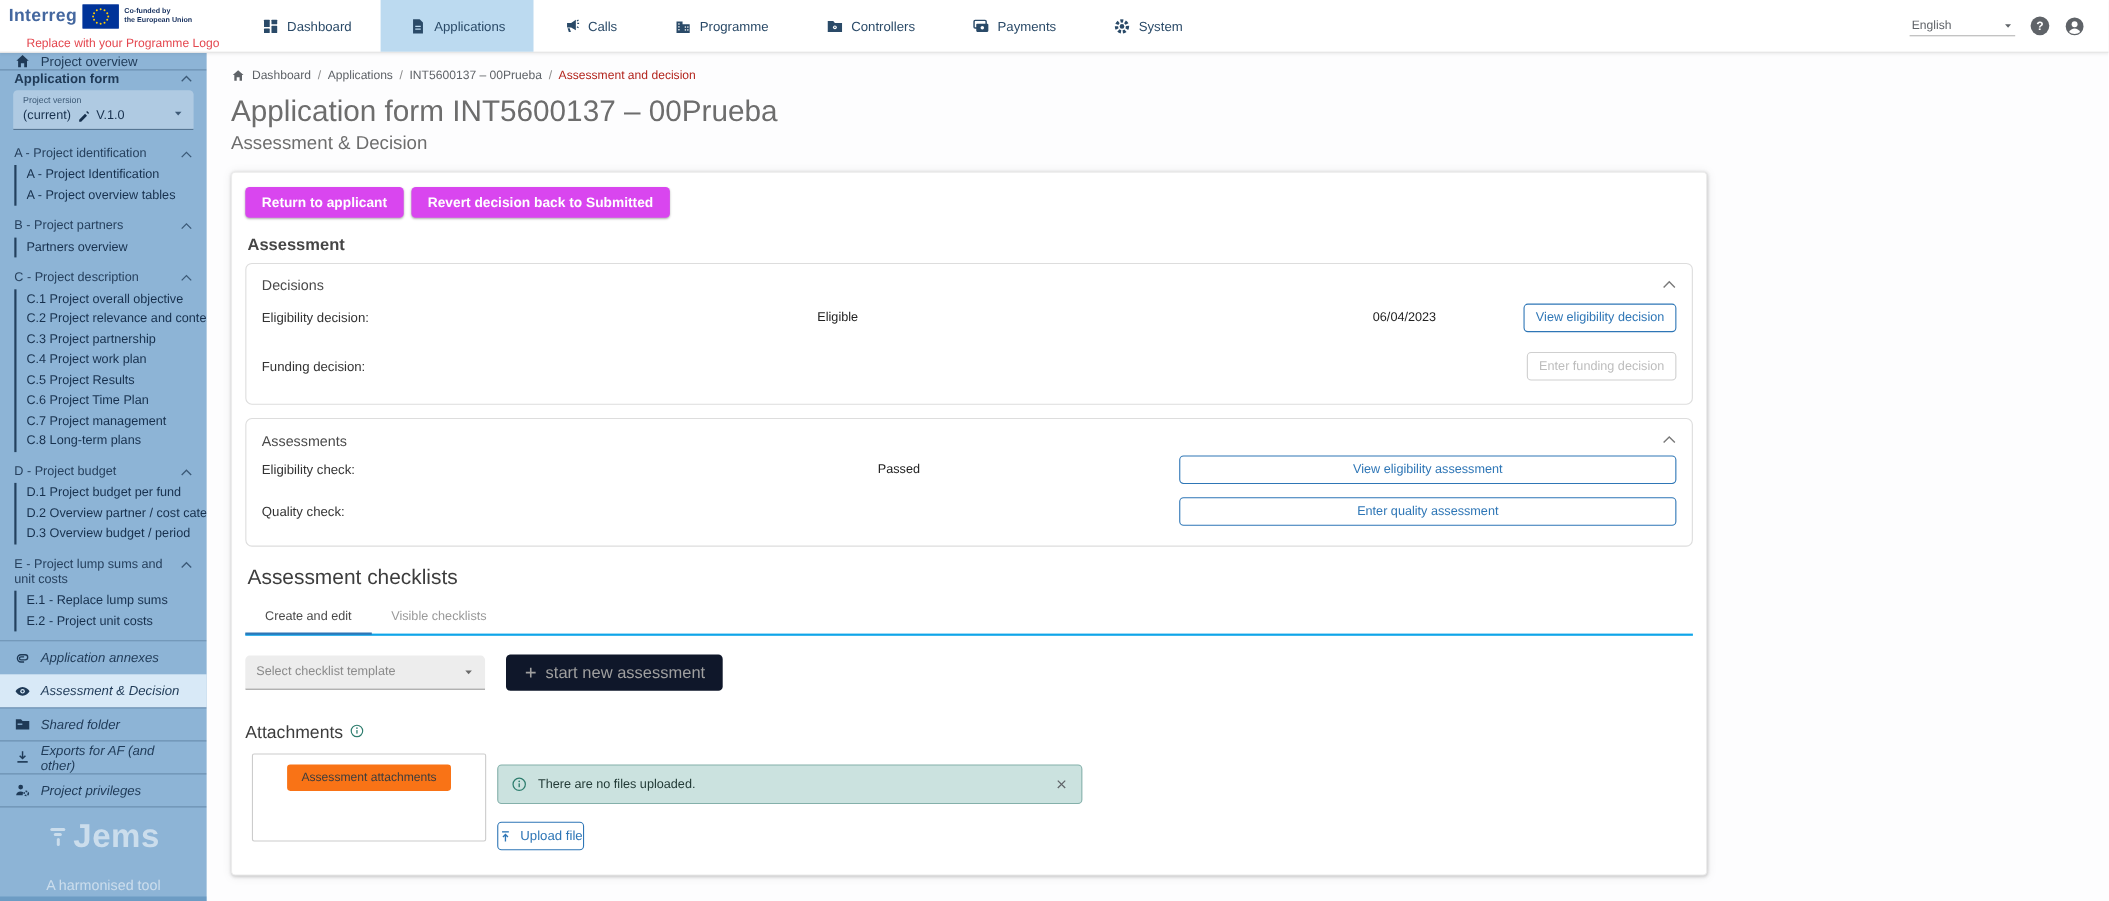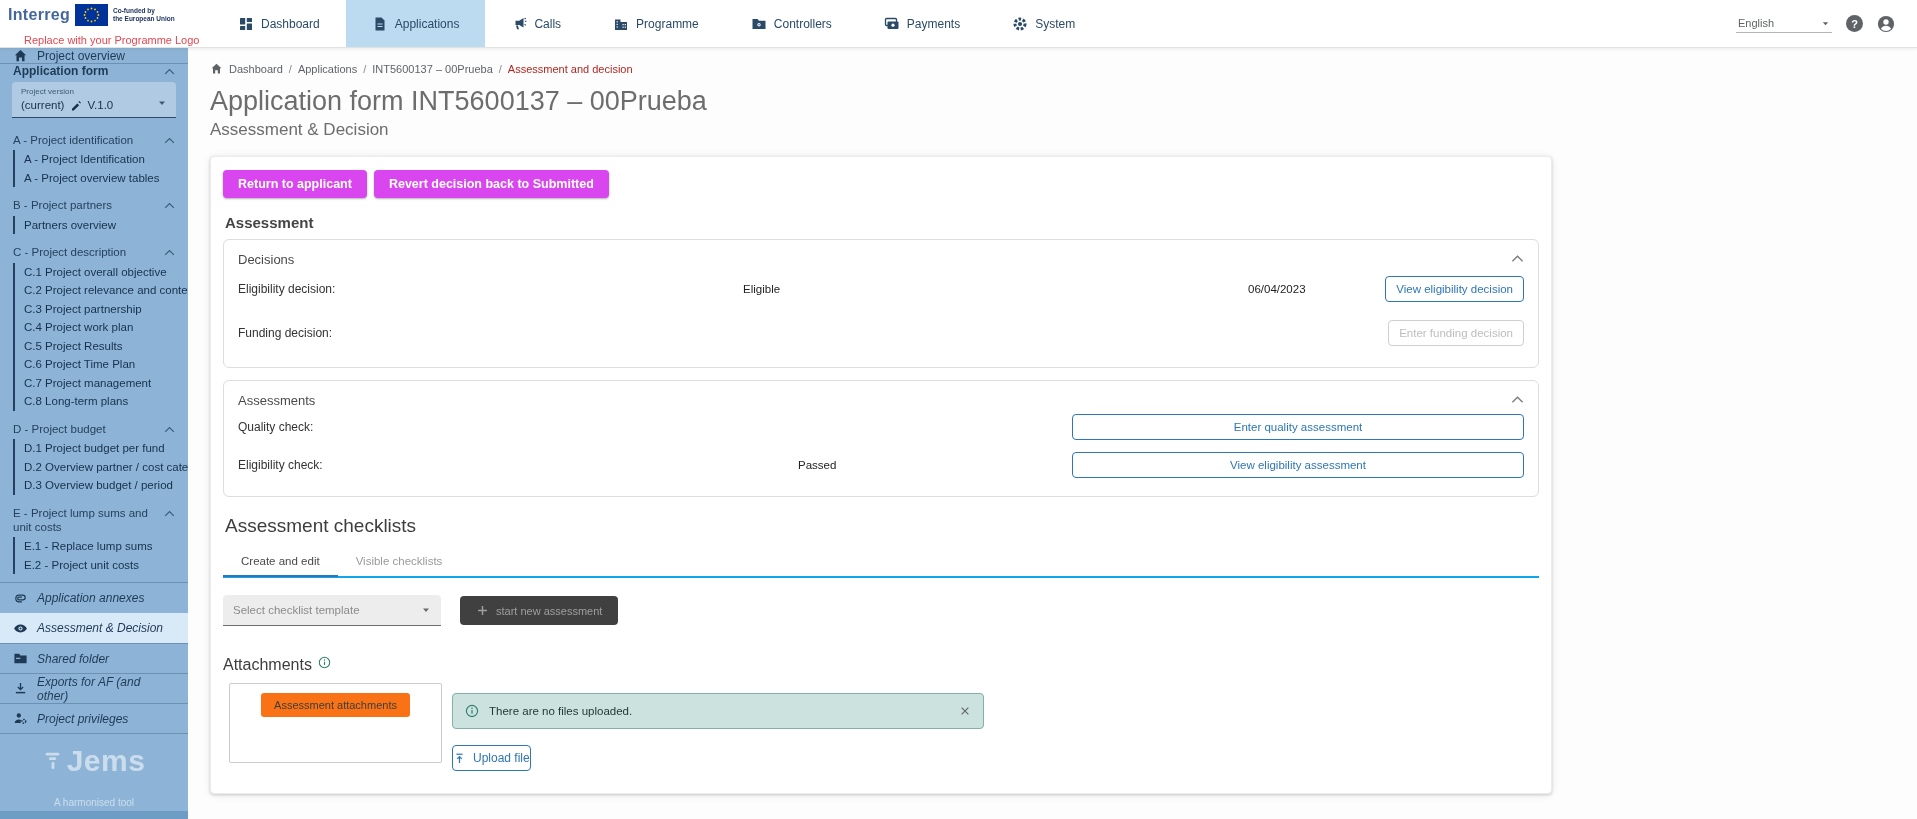--- a/index.html
+++ b/index.html
@@ -55,21 +55,21 @@
   .tools { border-top:1px solid rgba(10,40,70,.25); border-bottom:1px solid rgba(10,40,70,.25); }
   .tool-item { height:30px; display:flex; align-items:center; gap:9px; padding:0 13px; cursor:pointer;font-style:italic; }
   .tool-item svg { width:15px; height:15px; flex:0 0 15px; }
   .tool-item.selected { background:#d8e9f7; }
   .tool-item.sep-top { border-top:1px solid rgba(10,40,70,.25); }
   .jems-block { margin-top:auto; text-align:center; padding-top:10px; }
   .jems-row { display:flex; align-items:center; justify-content:center; gap:4px;
               color:rgba(255,255,255,.55); }
   .jems-row svg { width:20px; height:20px; }
   .jems-name { font-size:30px; font-weight:700; letter-spacing:.5px; }
-  .jems-tagline { font-size:10px; color:rgba(255,255,255,.55); margin-top:19px; }
+  .jems-tagline { font-size:13px; color:rgba(255,255,255,.55); margin-top:19px; }
   .jems-band { height:10px; background:#6d9cc4; margin-top:3px; }
 
   
   .main { flex:1; background:#fdfdfe; padding:14px 0 0 22px; overflow:hidden; }
   .breadcrumb { display:flex; align-items:center; gap:6px; font-size:11px; color:#5f6368; }
   .breadcrumb svg { width:13px; height:13px; color:#5f6368; }
   .crumb { cursor:pointer; }
   .crumb-sep { color:#8a8a8a; }
   .crumb-current { color:#b3261e; }
   .page-title { margin-top:11px; font-size:27px; font-weight:400; color:#6d6d6d; }
@@ -97,21 +97,21 @@
   .btn-outline.wide { width:452px; }
   .heading-lg { margin:18px 2px 0; font-size:19px; font-weight:400; color:#3d3d3d; }
   .tabs { display:flex; border-bottom:2px solid #0ea5e9; margin-top:8px; }
   .tab { padding:10px 18px 8px; font-size:11.5px; color:#9a9a9a; cursor:pointer; border-bottom:2px solid transparent; margin-bottom:-1px; }
   .tab.active { color:#4a4a4a; border-bottom-color:#2e76b6; }
   .checklist-controls { margin-top:17px; display:flex; align-items:center; gap:19px; }
   .tpl-select { width:218px; height:31px; background:#ededed; border-radius:4px 4px 0 0;
                 border-bottom:1px solid #6f6f6f; padding:0 10px; font-size:11.5px; color:#8b8b8b;
                 display:flex; align-items:center; justify-content:space-between; cursor:pointer; }
   .tpl-select svg { width:10px; height:10px; color:#6a6a6a; }
-  .btn-grey { background:#404040; color:#9f9f9f; border:none; border-radius:4px; font-size:11px;
+  .btn-grey { background:#0f172a; color:#9f9f9f; border:none; border-radius:4px; font-size:15px;
               padding:8px 16px; display:flex; align-items:center; gap:7px; cursor:default;
               font-family:"Liberation Sans", sans-serif; }
   .btn-grey svg { width:13px; height:13px; }
   .attach-heading { margin-top:30px; display:flex; align-items:flex-start; gap:6px; font-size:16px;
                     color:#3d3d3d; }
   .info-ic { width:13px; height:13px; color:#2e7d6e; }
   .attach-body { display:flex; gap:10px; margin-top:9px; padding-left:6px; }
   .tree-box { width:213px; height:80px; border:1px solid #ccc; border-radius:2px; background:#fff;
               display:flex; justify-content:center; align-items:flex-start; padding-top:9px; }
   .tree-chip { background:#f97316; border-radius:3px; font-size:11px; color:#3d3d3d; padding:6px 13px; cursor:pointer; }
@@ -439,28 +439,28 @@
             <button class="btn-outline disabled">Enter funding decision</button>
           </div>
         </section>
 
         <section class="panel">
           <div class="panel-title">Assessments</div>
           <svg class="panel-chev" viewBox="0 0 14 9">
             <path fill="none" stroke="currentColor" stroke-width="1.4" d="M1.5 7.5 7 2l5.5 5.5"></path>
           </svg>
           <div class="a-row">
+            <span>Eligibility check:</span>
+            <span class="cell-val">Passed</span>
+            <button class="btn-outline wide">View eligibility assessment</button>
+          </div>
+          <div class="a-row">
             <span>Quality check:</span>
             <span class="cell-val"></span>
             <button class="btn-outline wide">Enter quality assessment</button>
-          </div>
-          <div class="a-row">
-            <span>Eligibility check:</span>
-            <span class="cell-val">Passed</span>
-            <button class="btn-outline wide">View eligibility assessment</button>
           </div>
         </section>
 
         <div class="heading-lg">Assessment checklists</div>
 
         <div class="tabs">
           <div class="tab active">Create and edit</div>
           <div class="tab">Visible checklists</div>
         </div>
 

